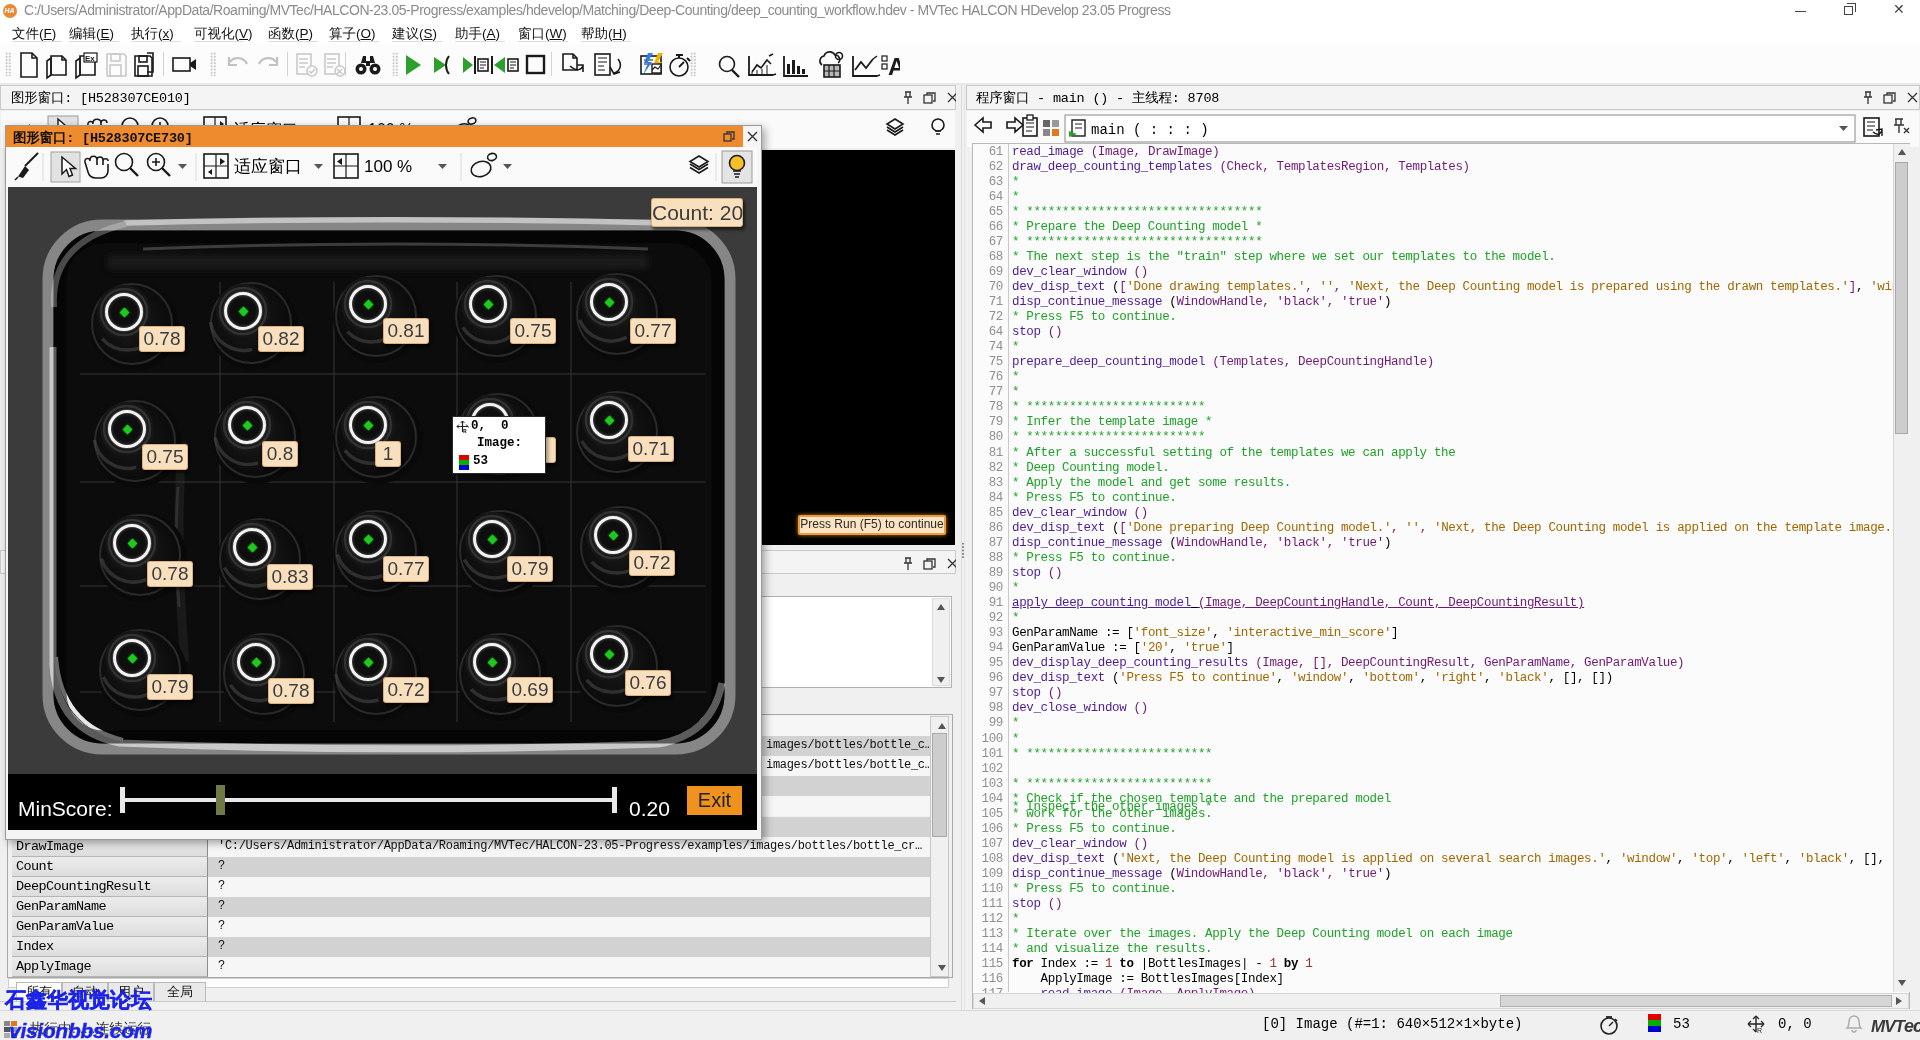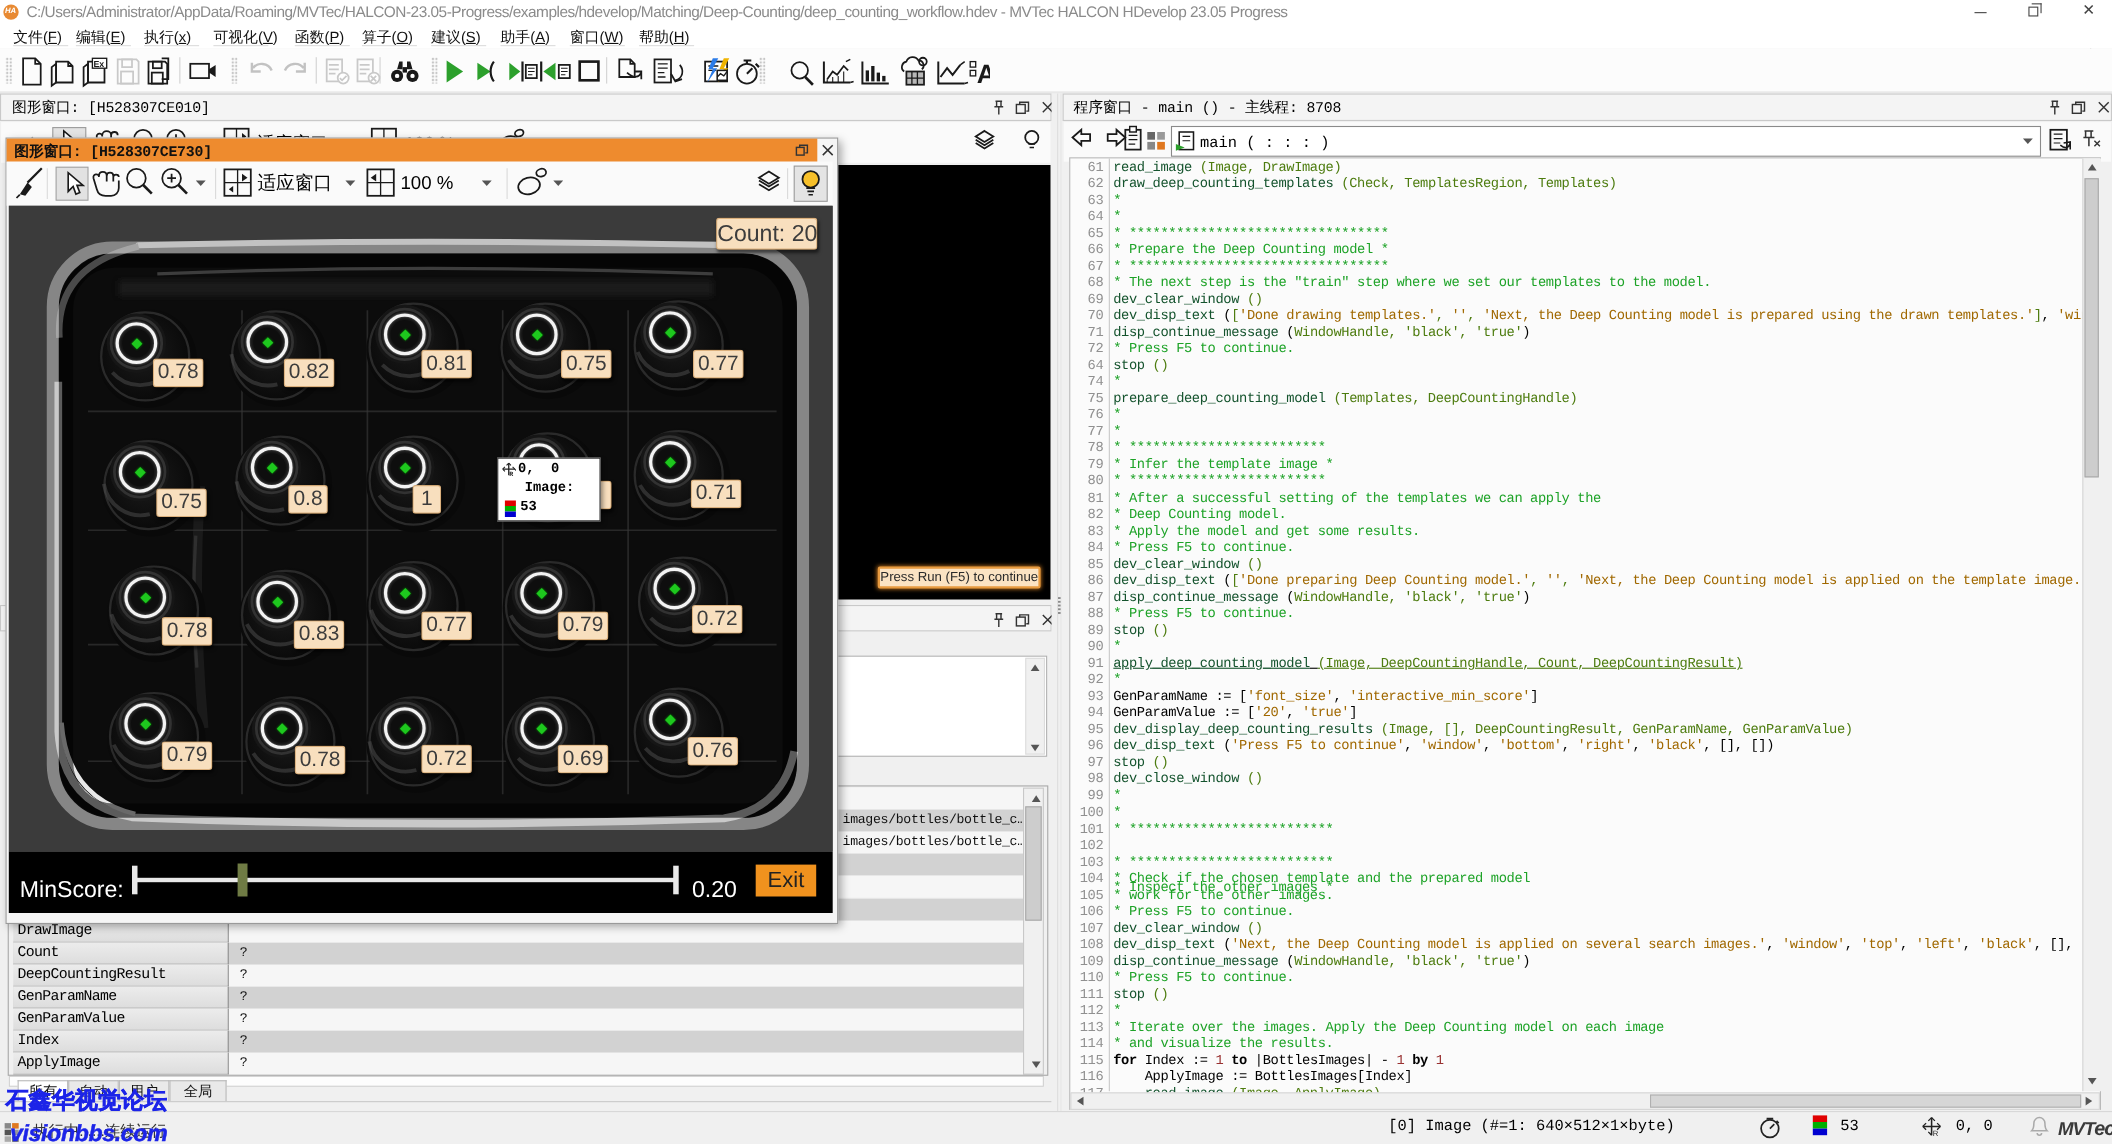--- a/index.html
+++ b/index.html
@@ -4,21 +4,21 @@
 *{margin:0;padding:0;box-sizing:border-box}
 html,body{width:1920px;height:1040px;overflow:hidden;font-family:"Liberation Sans",sans-serif;background:#f0f0f0}
 .abs{position:absolute}
 #titletext{left:24px;top:2px;font-size:14px;color:#8b8b8b;letter-spacing:-0.45px;white-space:nowrap}
 .mi{position:absolute;top:25px;white-space:nowrap;font-size:13.5px;color:#111}
 .mi u{text-decoration:underline}
 .grip{position:absolute;top:52px;width:6px;height:24px;background-image:radial-gradient(circle,#c6c6c6 1.1px,transparent 1.3px);background-size:3.2px 3.2px}
 .tsep{position:absolute;top:52px;width:1px;height:24px;background:#d2d2d2}
 .cl{position:absolute;height:15px;line-height:15px;white-space:pre;font-family:"Liberation Mono",monospace;font-size:12.5px;letter-spacing:-0.35px;color:#000}
 .ln{position:absolute;height:15px;line-height:15px;color:#909090;text-align:right;width:28px;font-family:"Liberation Mono",monospace;font-size:12.5px;letter-spacing:-0.35px}
-.op{color:#14532d}.pr{color:#4d7c0f}.st{color:#a06800}.cm{color:#1ea328}.kw{font-weight:bold;color:#000}.num{color:#983030}
+.op{color:#4c1d95}.pr{color:#701a75}.st{color:#a06800}.cm{color:#1ea328}.kw{font-weight:bold;color:#000}.num{color:#983030}
 .lbl{position:absolute;background:#f8dfbe;border:1px solid rgba(190,130,60,.5);border-radius:3px;color:#3c3c3c;font-size:19px;text-align:center;box-shadow:1.5px 2.5px 3px rgba(0,0,0,.55);line-height:24px}
 .circ{position:absolute;border:3px solid rgba(255,255,255,.95);border-radius:50%;width:38px;height:38px;box-shadow:0 0 2px rgba(255,255,255,.6),inset 0 0 2px rgba(255,255,255,.4)}
 .dia{position:absolute;width:7px;height:7px;background:#1ec81e;transform:rotate(45deg);box-shadow:0 0 2px #0a0}
 .vrow{position:absolute;left:8px;width:944px;height:20px}
 .vname{position:absolute;left:4px;top:0;width:196px;height:20px;background:linear-gradient(#ececec,#dddddd);border-bottom:1px solid #b4b4b4;border-right:1px solid #8e8e8e;font-family:"Liberation Mono",monospace;font-size:13.5px;letter-spacing:-0.6px;line-height:19px;padding-left:4px;color:#000}
 .vval{position:absolute;left:204px;top:0;width:722px;height:20px;font-family:"Liberation Mono",monospace;font-size:12px;letter-spacing:-0.3px;line-height:19px;padding-left:6px;color:#101010;white-space:nowrap;overflow:hidden}
 </style></head>
 <body>
 <div class="abs" style="left:0;top:0;width:1920px;height:20px;background:#ffffff"></div>
 <div class="abs" style="left:3px;top:4px;width:14px;height:14px;border-radius:50%;background:#e88a33"></div>
@@ -220,20 +220,21 @@
     <div class="abs" style="left:4px;top:0;width:922px;height:20px;background:#d2d2d2"></div>
   </div>
 <div class="vrow" style="top:796.4000000000001px">
     <div class="abs" style="left:4px;top:0;width:922px;height:20px;background:#f6f6f6"></div>
   </div>
 <div class="vrow" style="top:816.5000000000001px">
     <div class="abs" style="left:4px;top:0;width:922px;height:20px;background:#d2d2d2"></div>
   </div>
 <div class="vrow" style="top:836.6000000000001px">
     <div class="abs" style="left:4px;top:0;width:922px;height:20px;background:#f6f6f6"></div>
+    <div class="vval">'C:/Users/Administrator/AppData/Roaming/MVTec/HALCON-23.05-Progress/examples/images/bottles/bottle_cr…</div>
     <div class="vname">DrawImage</div>
   </div>
 <div class="vrow" style="top:856.7000000000002px">
     <div class="abs" style="left:4px;top:0;width:922px;height:20px;background:#d2d2d2"></div>
     <div class="vval">?</div>
     <div class="vname">Count</div>
   </div>
 <div class="vrow" style="top:876.8000000000002px">
     <div class="abs" style="left:4px;top:0;width:922px;height:20px;background:#f6f6f6"></div>
     <div class="vval">?</div>

